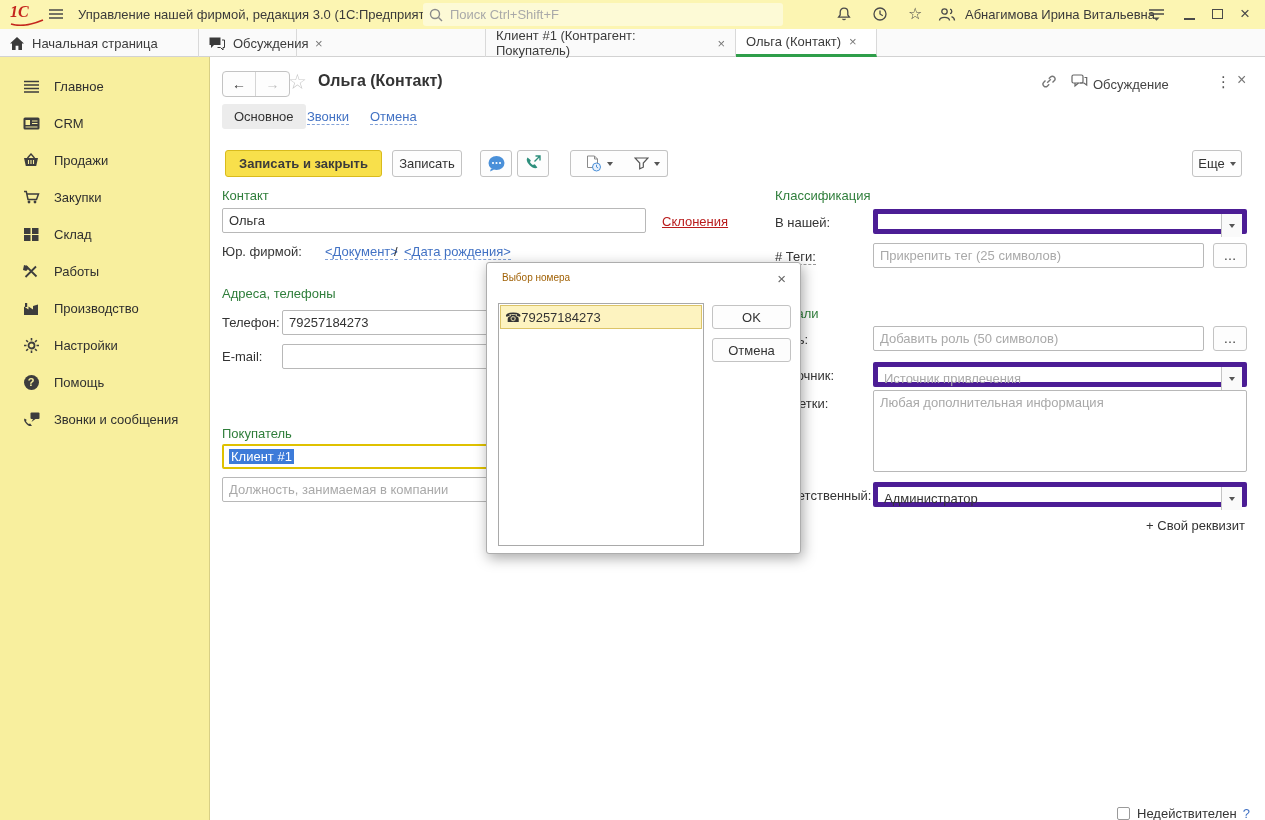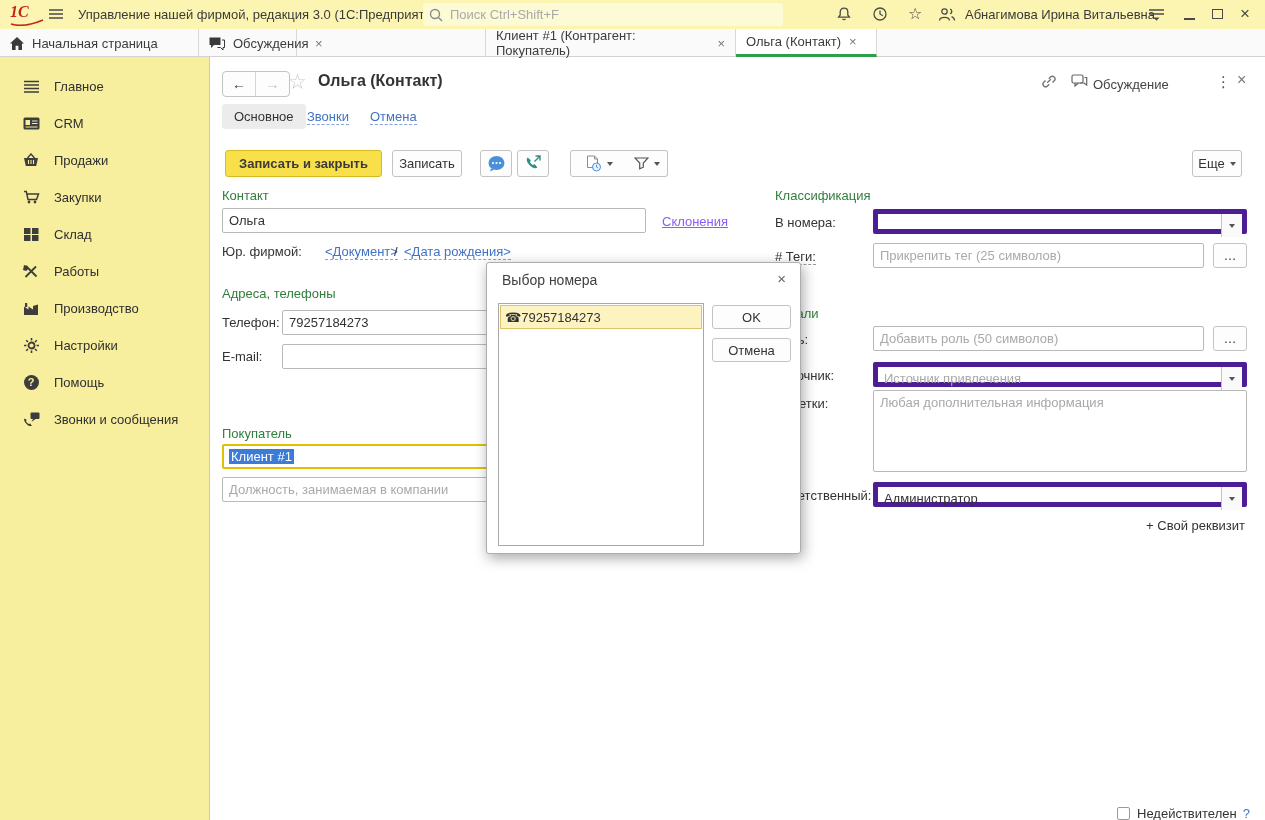--- a/index.html
+++ b/index.html
@@ -48,21 +48,21 @@
   .navbtn.fwd { color:#c0c0c0; }
   .fav-star { left:288px; top:70px; font-size:21px; color:#c9c9c9; cursor:pointer; line-height:24px; }
   .page-title { left:318px; top:72px; font-size:16px; font-weight:bold; color:#333; }
   .hdr-right-ico { top:74px; cursor:pointer; }
   .discussion-lbl { left:1093px; top:77px; color:#444; cursor:pointer; }
   .menu-dots { left:1216px; top:73px; font-size:15px; color:#555; cursor:pointer; }
   .hdr-close { left:1237px; top:71px; font-size:16px; color:#777; cursor:pointer; }
 
   .subtab-chip { left:222px; top:104px; background:#ececec; border-radius:3px; padding:5px 12px; color:#333; cursor:pointer; }
   .dlink { color:#4272c4; text-decoration:none; border-bottom:1px dashed rgba(66,114,196,.65); cursor:pointer; }
-  .ulink { color:#8b5cf6; text-decoration:underline; cursor:pointer; }
+  .ulink { color:#b91c1c; text-decoration:underline; cursor:pointer; }
 
   
   .btn { border:1px solid #c3c3c3; border-radius:3px; background:#fdfdfd; color:#333; font:13px "Liberation Sans",sans-serif; display:flex; align-items:center; justify-content:center; cursor:pointer; }
   .btn-primary { background:#f8e04b; border-color:#d9bb1d; font-weight:bold; color:#3b3b3b; }
   .caret { width:0; height:0; border-left:3.5px solid transparent; border-right:3.5px solid transparent; border-top:4.5px solid #555; display:inline-block; margin-left:5px; }
 
   
   .sec-head { color:#2f7e3b; }
   .lbl { color:#333; }
   .ipt { position:absolute; border:1px solid #b8b8b8; border-radius:2px; padding:0 6px; font:13px "Liberation Sans",sans-serif; color:#333; height:25px; background:#fff; }
@@ -74,21 +74,21 @@
   .combo .val { position:absolute; left:6px; top:4px; color:#333; }
   .combo .ph { color:#a9a9a9; }
   .combo-btn { position:absolute; right:0; top:0; width:21px; height:23px; border-left:1px solid #c4c4c4; background:#fafafa; display:flex; align-items:center; justify-content:center; cursor:pointer; }
   .combo-btn .caret { margin-left:0; }
   .dots-btn { position:absolute; width:34px; height:25px; }
   textarea.ipt { resize:none; padding:4px 6px; font:13px "Liberation Sans",sans-serif; outline:none; }
   .custom-attr { left:1000px; top:518px; width:245px; text-align:right; color:#333; cursor:pointer; }
 
   
   .modal { left:486px; top:262px; width:315px; height:292px; background:#fff; border:1px solid #adadad; border-radius:3px; box-shadow:2px 4px 14px rgba(0,0,0,.35); z-index:50; }
-  .modal-title { position:absolute; left:15px; top:9px; font-size:14px; color:#404040; }
+  .modal-title { position:absolute; left:15px; top:9px; font-size:10px; color:#a16207; }
   .modal-close { position:absolute; right:14px; top:7px; font-size:15px; color:#666; cursor:pointer; }
   .modal-list { position:absolute; left:11px; top:40px; width:206px; height:243px; border:1px solid #a9a9a9; background:#fff; overflow:hidden; }
   .modal-item { position:absolute; left:1px; top:1px; width:202px; height:24px; background:#fdf3c0; border:1px solid #dcc468; display:flex; align-items:center; padding:0 4px; cursor:pointer; }
   .modal-btn { position:absolute; left:225px; width:79px; height:24px; }
 
   
   .cb-row { left:1117px; top:806px; display:flex; align-items:center; }
   .cb-box { width:13px; height:13px; border:1px solid #9a9a9a; border-radius:2px; background:#fff; margin-right:7px; cursor:pointer; }
   .q-link { color:#4272c4; margin-left:6px; cursor:pointer; }
 </style>
@@ -361,21 +361,21 @@
 <span class="abs lbl" style="left:222px;top:349px;">E-mail:</span>
 <input class="abs ipt" style="left: 282px; top: 344px; width: 364px;" value="">
 
 <span class="abs sec-head" style="left:222px;top:426px;">Покупатель</span>
 <div class="abs ipt ipt-focus" style="left:222px;top:444px;width:424px;">
   <span class="sel-text">Клиент #1</span>
 </div>
 <input class="abs ipt" style="left: 222px; top: 477px; width: 424px;" placeholder="Должность, занимаемая в компании">
 
 <span class="abs sec-head" style="left:775px;top:188px;">Классификация</span>
-<span class="abs lbl" style="left:775px;top:215px;">В номера:</span>
+<span class="abs lbl" style="left:775px;top:215px;">В нашей:</span>
 <div class="abs combo" style="left:873px;top:209px;width:374px;">
   <span class="val"></span>
   <span class="combo-btn">
       <span class="caret"></span>
     </span>
 </div>
 <span class="abs lbl dlink" style="left:775px;top:249px;color:#333;border-bottom-color:rgba(51,51,51,.5);"># Теги:</span>
 <input class="abs ipt" style="left: 873px; top: 243px; width: 331px;" placeholder="Прикрепить тег (25 символов)">
 <div class="abs btn dots-btn" style="left:1213px;top:243px;">
     <span>…</span>

